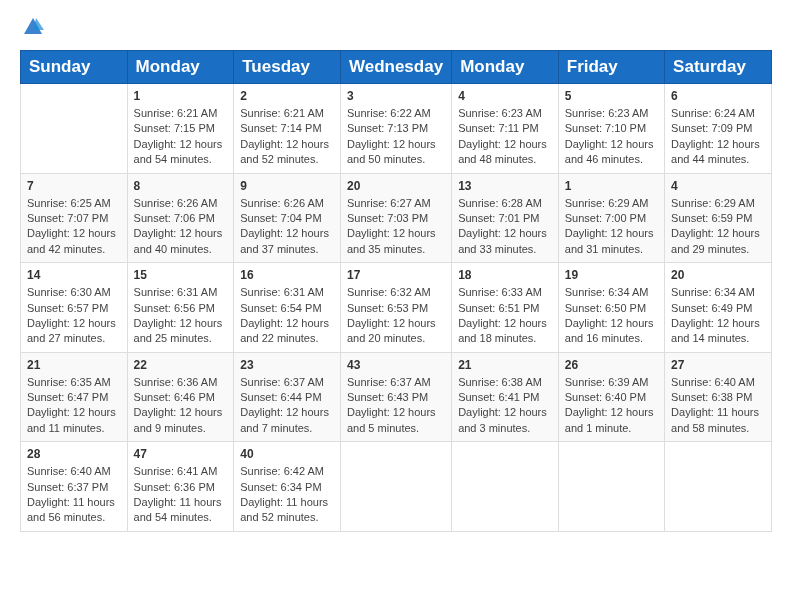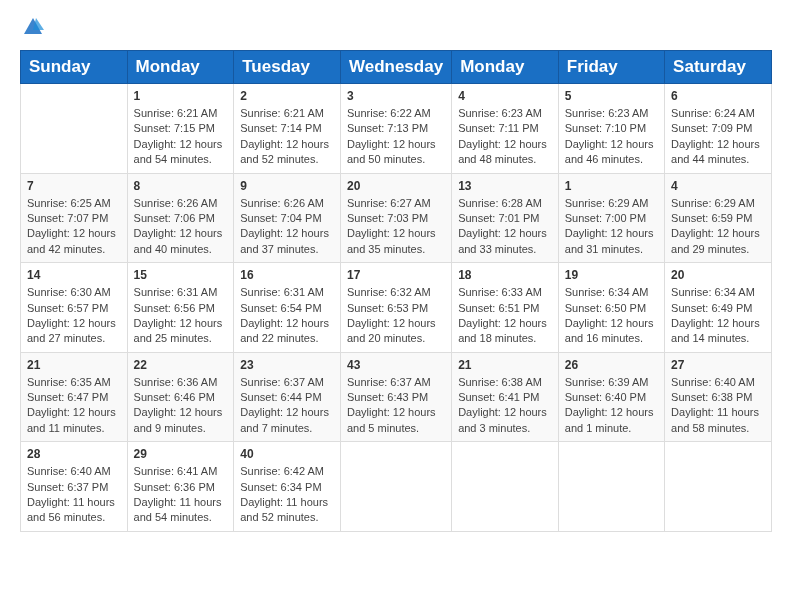--- a/index.html
+++ b/index.html
@@ -336,21 +336,21 @@
       <tr>
         <td>
         <span class="day-number">28</span>
         <div class="day-info">
           Sunrise: 6:40 AM<br>
           Sunset: 6:37 PM<br>
           Daylight: 11 hours and 56 minutes.
         </div>
       </td>
         <td>
-        <span class="day-number">29</span>
+        <span class="day-number">47</span>
         <div class="day-info">
           Sunrise: 6:41 AM<br>
           Sunset: 6:36 PM<br>
           Daylight: 11 hours and 54 minutes.
         </div>
       </td>
         <td>
         <span class="day-number">40</span>
         <div class="day-info">
           Sunrise: 6:42 AM<br>

